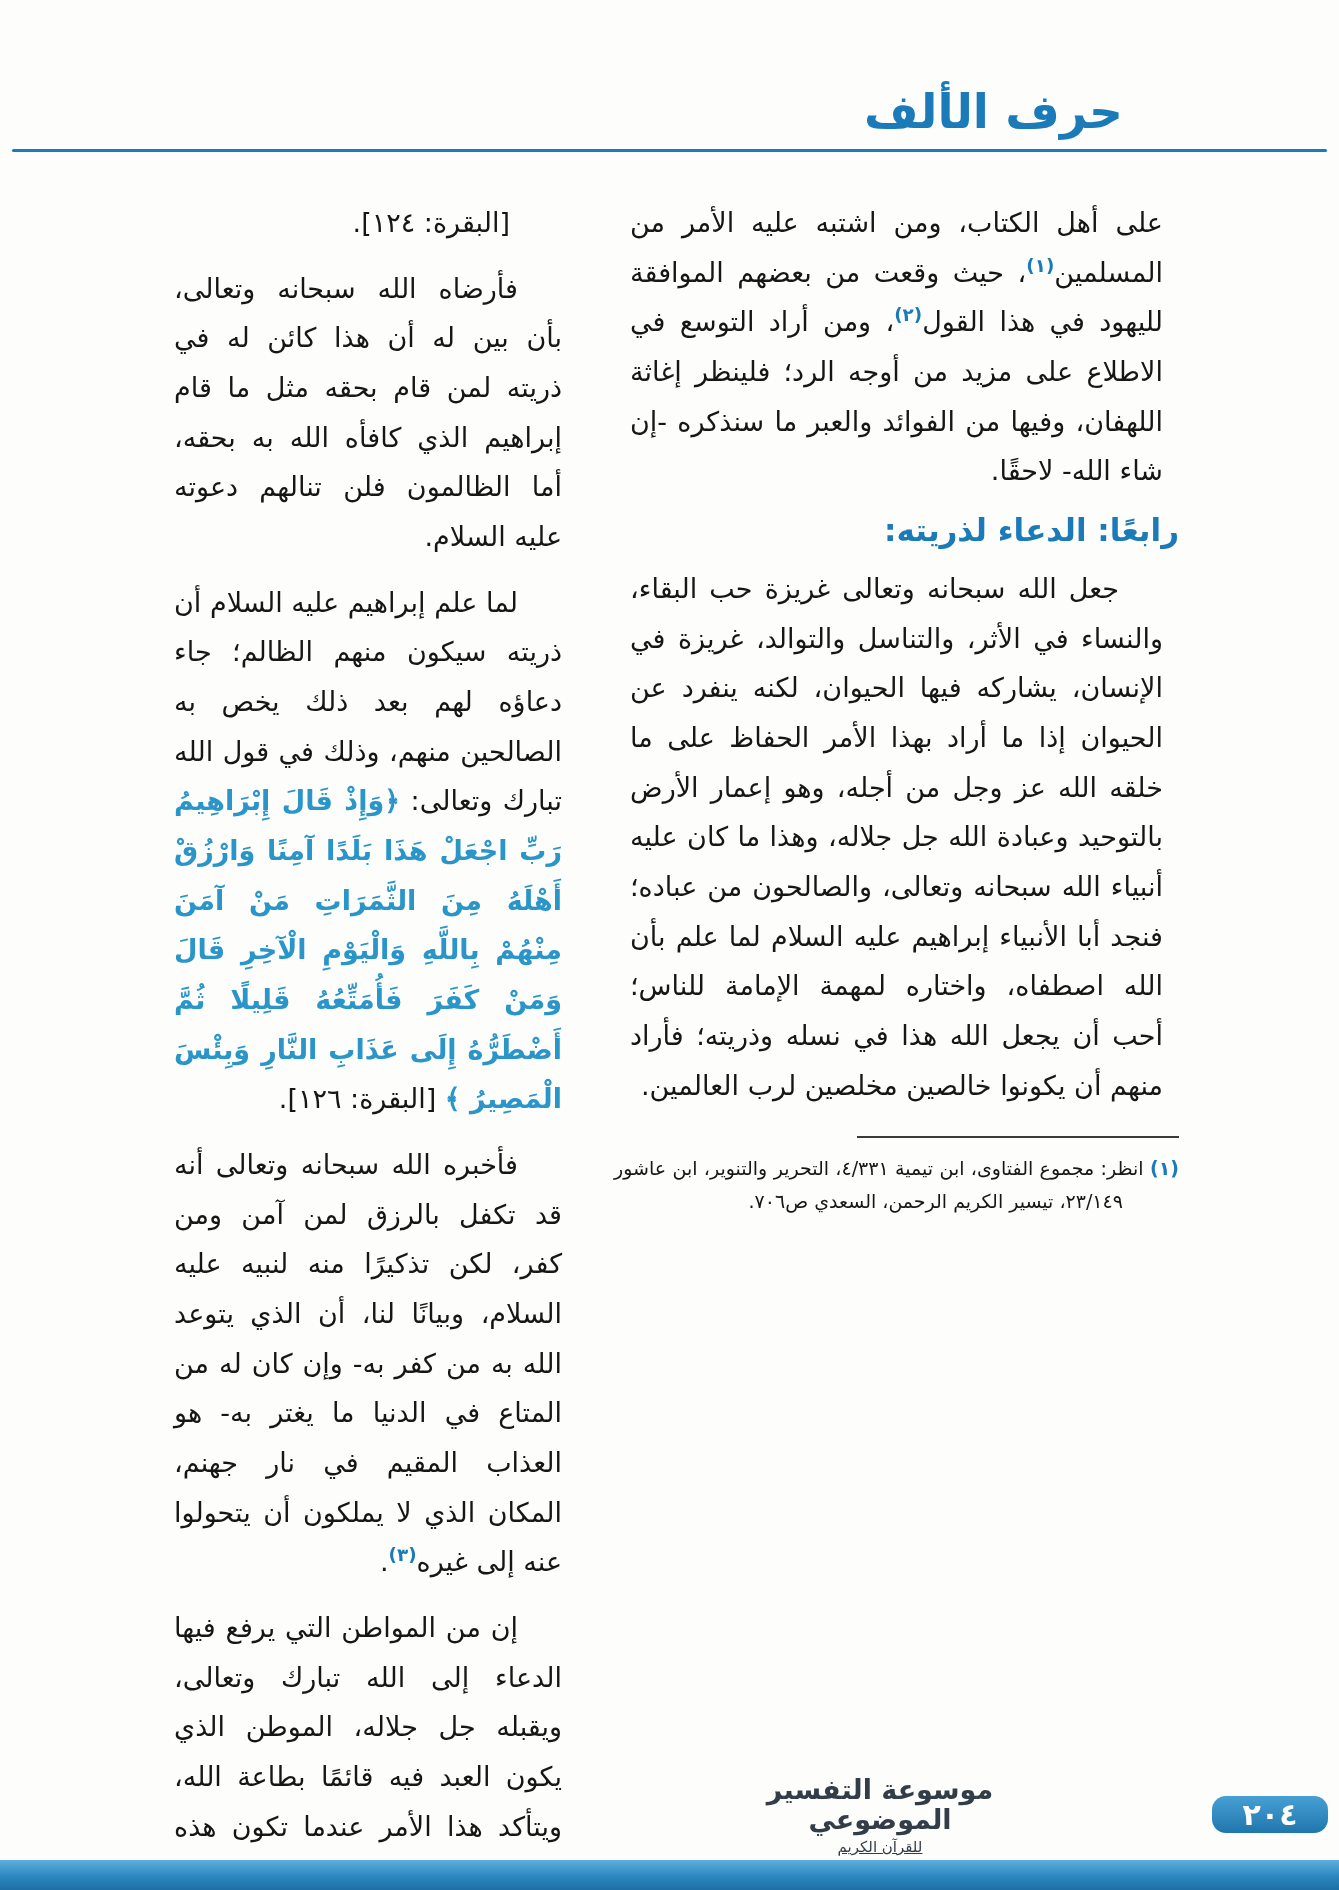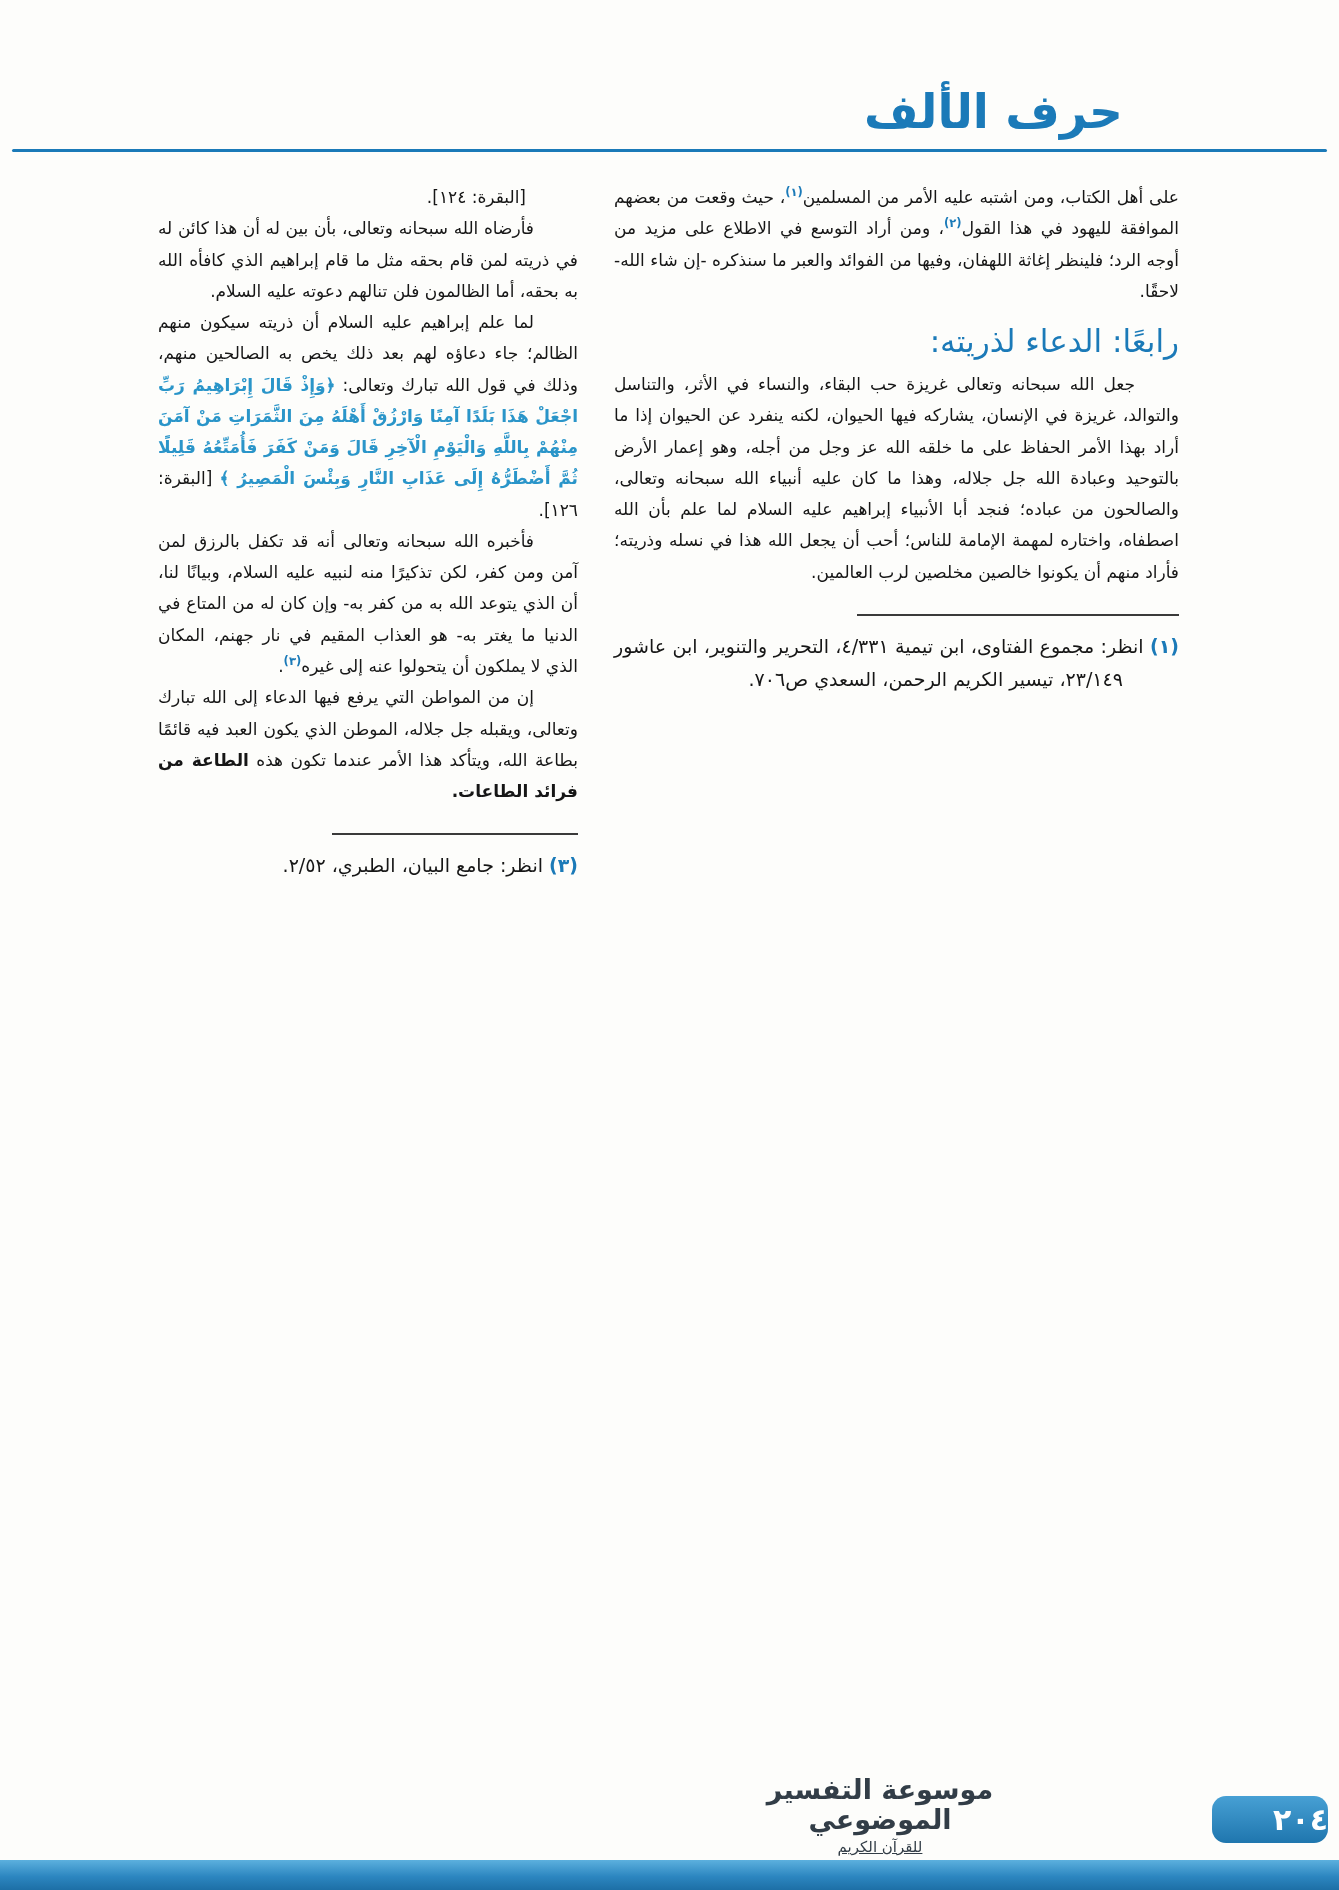--- a/index.html
+++ b/index.html
@@ -32,28 +32,28 @@
 
   
   .columns {
     position: absolute; top: 182px; right: 160px; width: 1021px;
     display: flex; gap: 36px; align-items: flex-start;
   }
   .col-right { flex: 0 0 565px; width: 565px; }
   .col-left  { flex: 1 1 auto; min-width: 0; }
 
   .para {
-    margin: 0; font-size: 17px; line-height: 1.84;
+    margin: 16px; font-size: 27px; line-height: 1.84;
     text-align: justify;
   }
   .ind { text-indent: 44px; }
   .ref-line { text-indent: 52px; }
 
   .section-heading {
-    margin: 16px 0 10px; font-size: 31px; font-weight: normal;
+    margin: 16px 0 10px; font-size: 31px; font-weight: bold;
     color: #1b7ab8;
   }
   .quran { color: #2a95c9; font-weight: bold; }
   .fn-mark {
     color: #1b7ab8; font-size: 0.68em; vertical-align: super;
     font-weight: bold;
   }
   .emph { font-weight: bold; }
 
   
@@ -65,26 +65,26 @@
 
   
   .logo {
     position: absolute; right: 344px; bottom: 34px; width: 230px;
     text-align: center; color: #323d47; margin-top: 25px;
   }
   .logo-main { font-size: 27px; font-weight: bold; line-height: 1.12; }
   .logo-sub  { font-size: 15px; margin-top: 3px; letter-spacing: 2px; text-decoration: underline; }
 
   .page-number-badge {
-    position: absolute; right: 11px; bottom: 47px;
-    width: 116px; height: 47px;
+    position: absolute; right: 11px; bottom: 57px;
+    width: 116px; height: 37px;
     background: linear-gradient(180deg, #47a0d4, #1f76ae);
     border-radius: 14px;
     color: #ffffff; font-size: 30px; font-weight: bold;
-    display: flex; align-items: center; justify-content: flex-start;
+    display: flex; align-items: center; justify-content: center;
   }
   .bottom-strip {
     position: absolute; bottom: 0; left: 0; right: 0; height: 30px;
     background: linear-gradient(180deg, #5cb0de 0%, #2c86c0 55%, #1d6fa6 100%);
   }
 </style>
 </head>
 <body>
 
 <div class="page">

